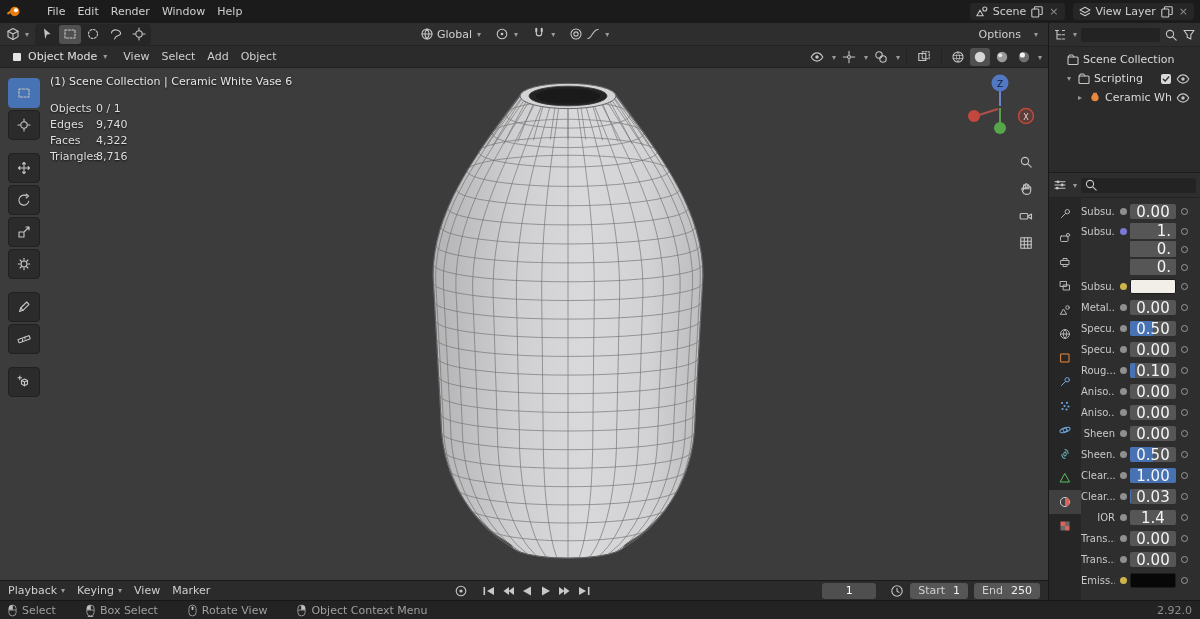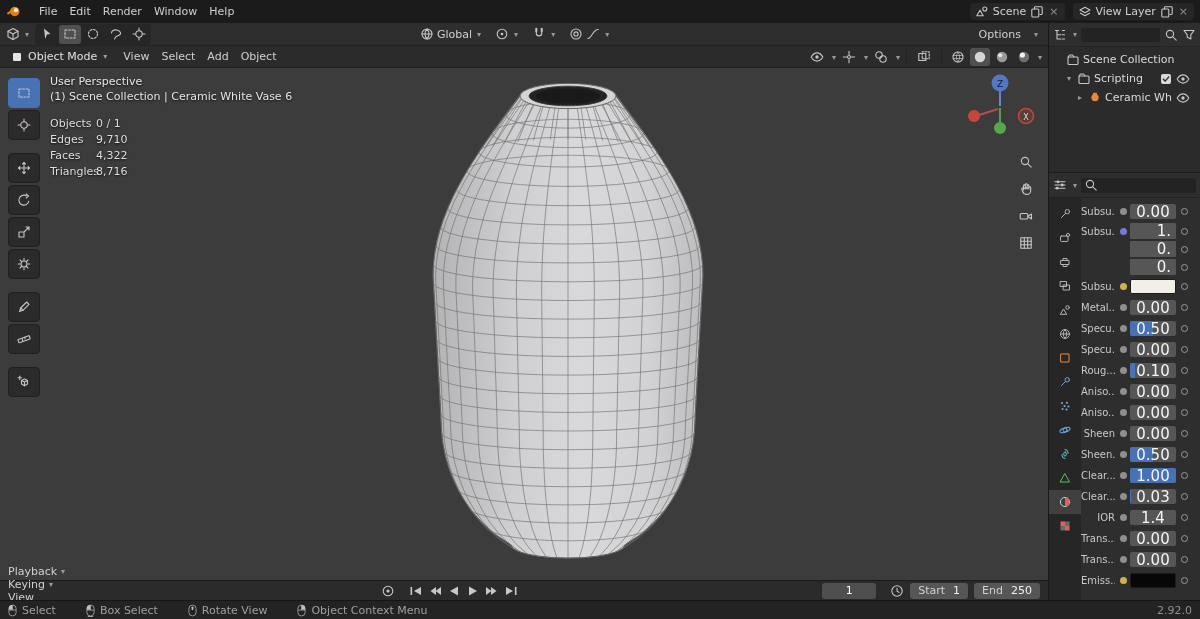--- a/index.html
+++ b/index.html
@@ -5,21 +5,21 @@
   html,body{margin:0;padding:0}
   body{position:relative;width:1200px;height:619px;overflow:hidden;background:#1d1d1d;
        font-family:"DejaVu Sans","Liberation Sans",sans-serif;font-size:11px;color:#d4d4d4;}
   .icon{display:inline-flex;align-items:center;justify-content:center;flex:none}
   .icon svg{display:block}
   .caret{font-size:8px;color:#9a9a9a;margin-left:2px}
 
   
   #topbar{position:absolute;left:0;top:0;width:1200px;height:23px;background:#1b1b1b;
           display:flex;align-items:center;padding:0 6px;box-sizing:border-box}
-  #menubar{display:flex;align-items:center;margin-left:12px}
+  #menubar{display:flex;align-items:center;margin-left:20px}
   .menu-item{padding:1px 6px;border-radius:3px;color:#cfcfcf;cursor:default}
   #ws-tabs{display:flex;align-items:flex-end;height:23px;margin-left:12px}
   .ws-tab{padding:4px 9px 5px;color:#8c8c8c;border-radius:5px 5px 0 0;white-space:nowrap}
   .ws-tab.active{background:#383838;color:#e8e8e8}
   .ws-add{color:#9a9a9a;padding:0 7px 4px;align-self:flex-end}
   .tb-right{margin-left:auto;display:flex;gap:8px;align-items:center}
   .tb-field{display:flex;align-items:center;gap:4px;background:#262626;border-radius:4px;
             height:17px;padding:0 5px;color:#d0d0d0}
   .tb-x{color:#8f8f8f;font-size:11px;padding:0 1px}
 
@@ -503,30 +503,29 @@
           <svg viewBox="0 0 14 14" width="14" height="14" fill="none" stroke="#c6c6c6" stroke-width="1.1" stroke-linecap="round" stroke-linejoin="round">
             <path d="M4.5 5.5L7.5 4l3 1.5v3.6l-3 1.6-3-1.6z"></path>
             <path d="M4.5 5.5l3 1.5 3-1.5M7.5 7v3.7"></path>
             <path d="M2.8 1v3.6M1 2.8h3.6"></path>
           </svg>
         </span>
       </div>
     </div>
 
   <div id="vp-overlay">
-    <div class="l1">User Perspective</div>
     <div class="l2">(1) Scene Collection | Ceramic White Vase 6</div>
     <div id="stats">
         <div class="stat-row">
           <span class="stat-label">Objects</span>
           <span class="stat-value">0 / 1</span>
         </div>
         <div class="stat-row">
           <span class="stat-label">Edges</span>
-          <span class="stat-value">9,710</span>
+          <span class="stat-value">9,740</span>
         </div>
         <div class="stat-row">
           <span class="stat-label">Faces</span>
           <span class="stat-value">4,322</span>
         </div>
         <div class="stat-row">
           <span class="stat-label">Triangles</span>
           <span class="stat-value">8,716</span>
         </div>
       </div>
@@ -945,21 +944,21 @@
           <span class="plabel">Emiss...</span>
           <span class="socket yellow"></span>
           <div class="pswatch" style="background: rgb(7, 7, 7);"></div>
           <span class="adot"></span>
         </div>
       </div>
   </div>
 </div>
 
 <div id="timeline">
-  <div id="tl-menus" style="display: flex; flex-direction: column;">
+  <div id="tl-menus" style="display: flex;">
       <div class="tl-menu">
         <span>Playback</span>
         <span class="caret">▾</span>
       </div>
       <div class="tl-menu">
         <span>Keying</span>
         <span class="caret">▾</span>
       </div>
       <div class="tl-menu">
         <span>View</span>

